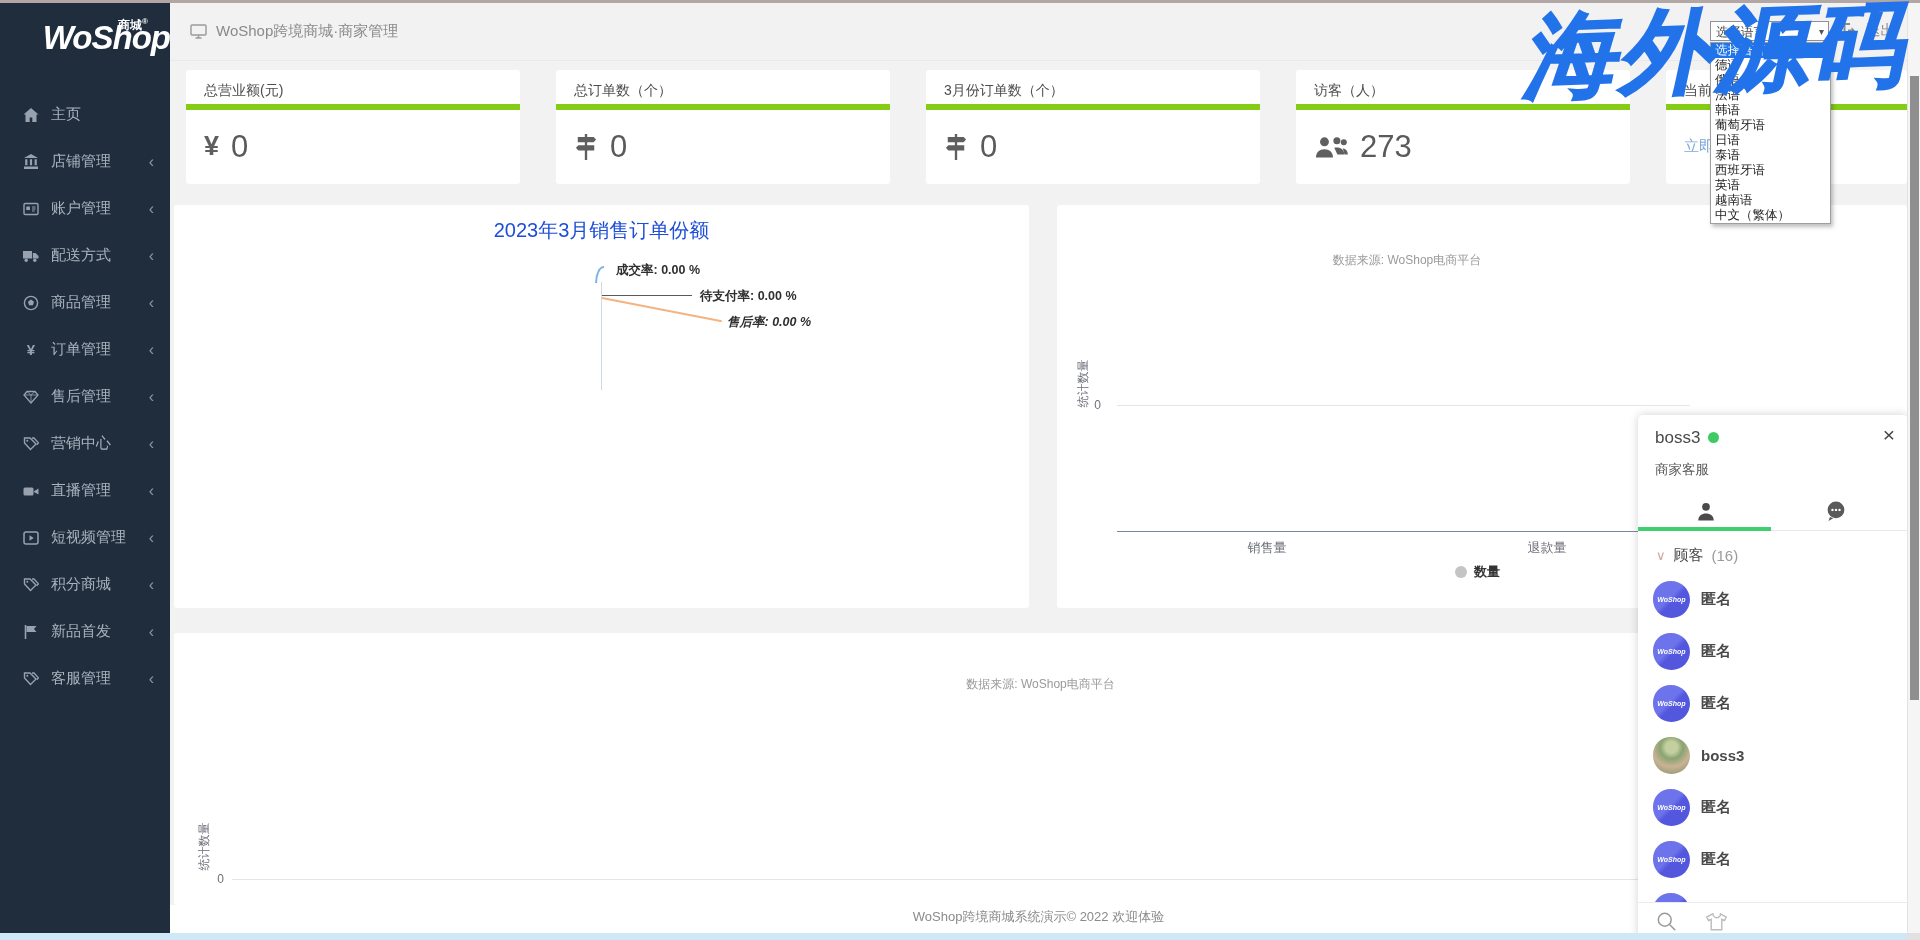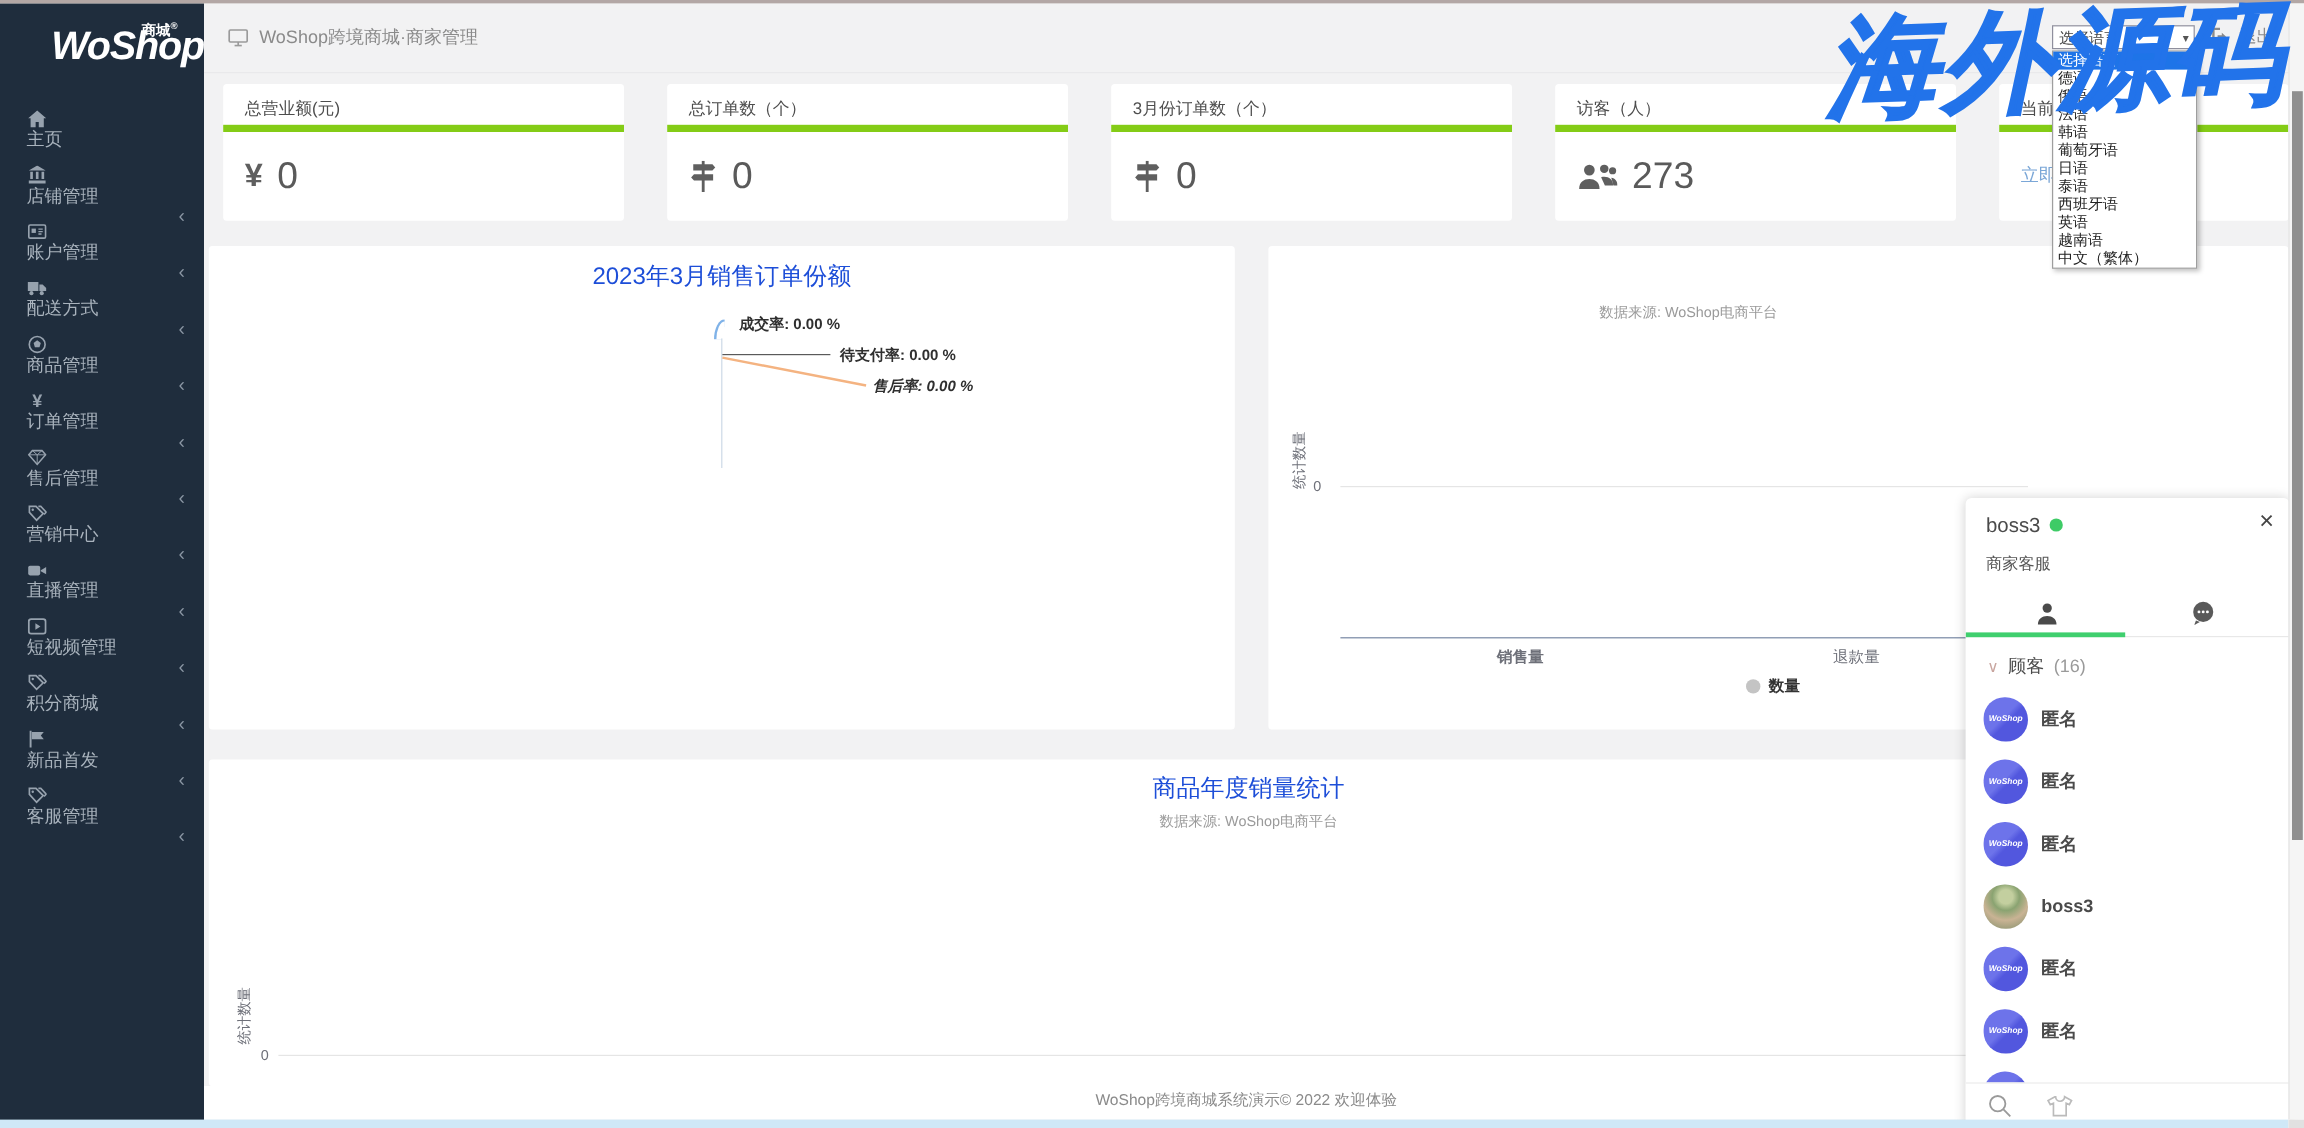--- a/index.html
+++ b/index.html
@@ -10,21 +10,21 @@
   
   .top-strip { left:0; top:0; width:1920px; height:3px; background:#b3a7a5; }
 
   
   .sidebar { left:0; top:3px; width:170px; height:937px; background:#1f2d3d; z-index:10; }
   .logo { top:16px; left:0; width:170px; height:60px; text-align:right; color:#fff; }
   .logo-text { font-size:33px; font-weight:bold; font-style:italic; letter-spacing:-1px; }
   .logo-badge { position:absolute; top:-2px; right:22px; font-size:12px; font-weight:bold; }
   .logo-reg { font-size:8px; vertical-align:super; }
   .nav { top:88px; left:0; width:170px; }
-  .nav-item { display:flex; align-items:flex-start; height:47px; padding:0 16px 0 22px; color:#a9b3bd; font-size:15px; cursor:pointer;flex-direction:column; }
+  .nav-item { display:flex; align-items:center; height:47px; padding:0 16px 0 22px; color:#a9b3bd; font-size:15px; cursor:pointer; }
   .nav-icon { width:18px; height:16px; margin-right:11px; color:#97a2ae; flex:none; display:inline-flex; align-items:center; justify-content:center; }
   .nav-icon svg { width:16px; height:16px; }
   .nav-chevron { margin-left:auto; color:#8b97a4; font-size:16px; line-height:1; }
   .yen-glyph { font-size:15px; font-weight:bold; }
 
   
   .topbar { left:170px; top:3px; width:1750px; height:58px; background:#f2f2f3; border-bottom:1px solid #e9e9eb; }
   .topbar-title { position:absolute; left:20px; top:19px; display:flex; align-items:center; gap:9px; color:#8a8a8a; font-size:15px; }
   .monitor-icon { color:#9a9a9a; display:inline-flex; }
 
@@ -327,30 +327,29 @@
   <div class="pie-label" style="left:526px; top:83px;">待支付率: 0.00 %</div>
   <div class="pie-label" style="left:553px; top:109px;font-style:italic;">售后率: 0.00 %</div>
 </div>
 
 <div class="abs card chartB">
   <div class="chart-sub" style="left:0; top:47px; width:700px;">数据来源: WoShop电商平台</div>
   <div class="ylab" style="left:2px; top:170px;">统计数量</div>
   <div class="ytick" style="left:24px; top:193px;">0</div>
   <div class="gridline" style="left:60px; top:200px; width:573px;"></div>
   <div class="axisline" style="left:60px; top:326px; width:580px;"></div>
-  <div class="cat-label" style="left:130px; top:334px;font-weight:bold;">销售量</div>
+  <div class="cat-label" style="left:130px; top:334px;">销售量</div>
   <div class="cat-label" style="left:410px; top:334px;">退款量</div>
   <div class="legend" style="left:398px; top:358px;">
     <span class="legend-dot"></span>
     <span class="legend-text">数量</span>
   </div>
 </div>
 
 <div class="abs card chartC">
-  <div class="chart-title" style="left:0; top:10px; width:1733px;">商品年度销量统计</div>
   <div class="chart-sub" style="left:0; top:43px; width:1733px;">数据来源: WoShop电商平台</div>
   <div class="ylab" style="left:6px; top:205px;">统计数量</div>
   <div class="ytick" style="left:30px; top:239px;">0</div>
   <div class="gridline" style="left:58px; top:246px; width:1666px;"></div>
 </div>
 
 <div class="abs footer-band">
   <div class="footer-text">WoShop跨境商城系统演示© 2022 欢迎体验</div>
 </div>
 <div class="abs bottom-strip"></div>

